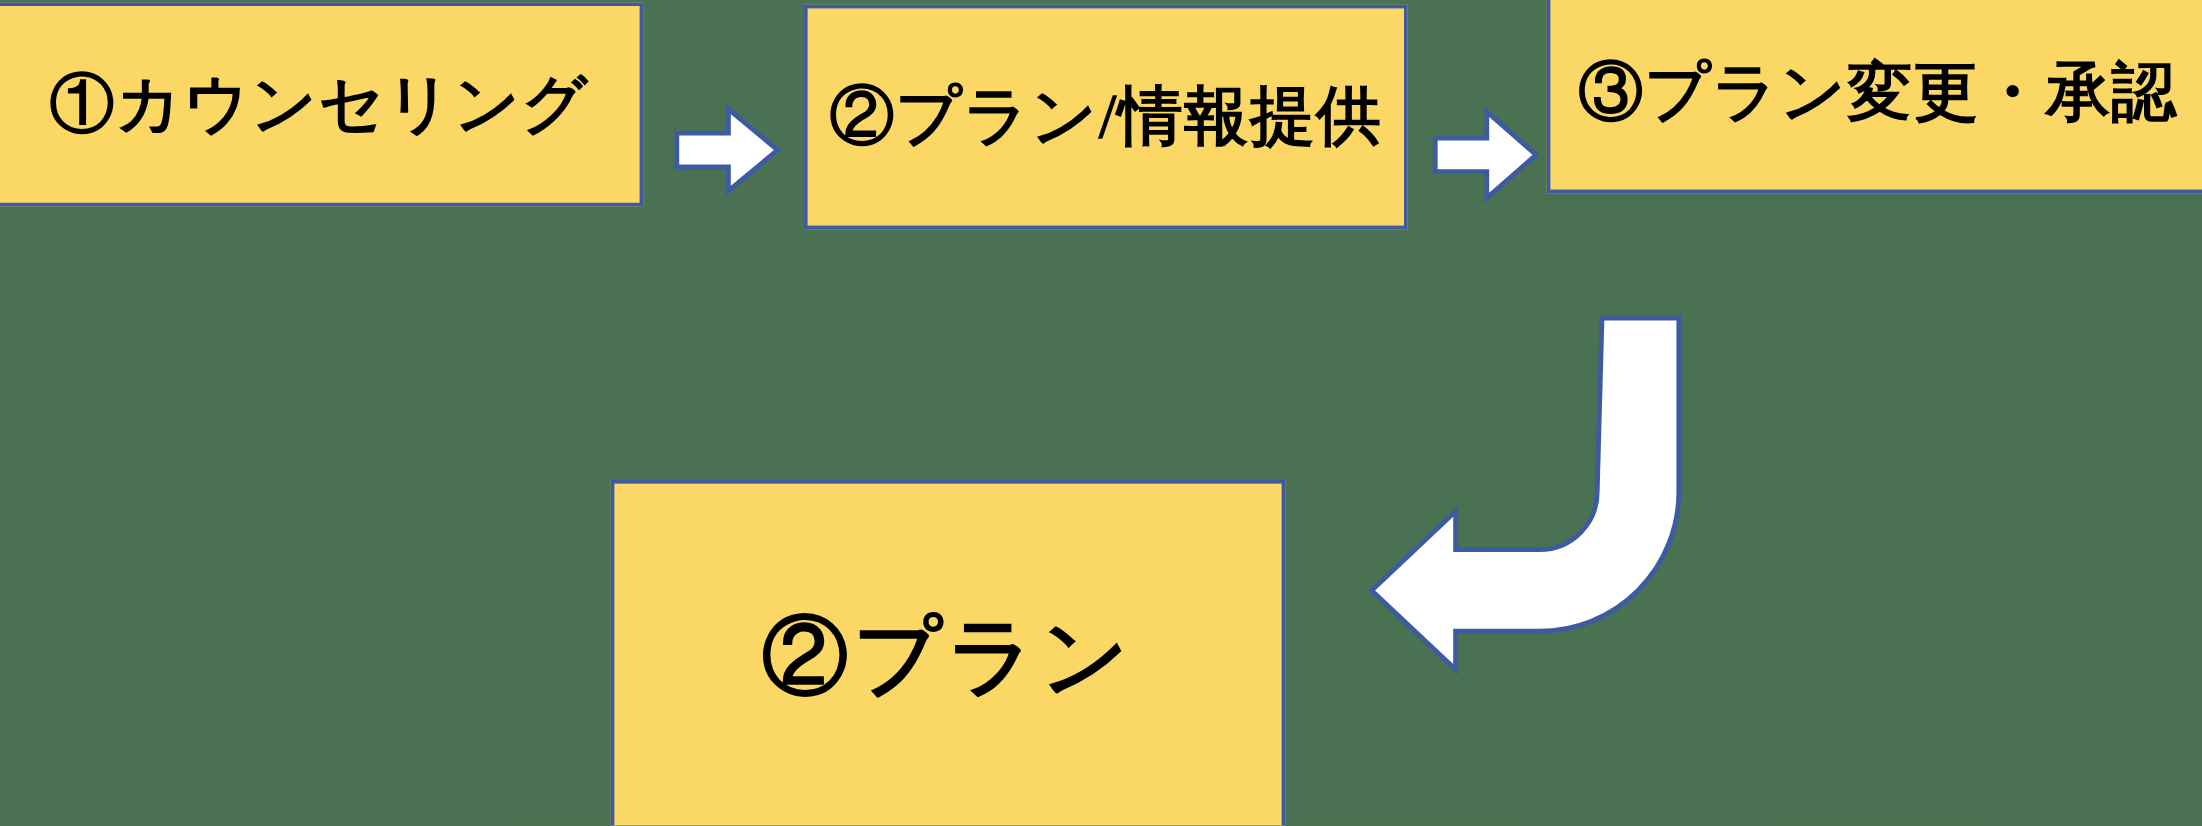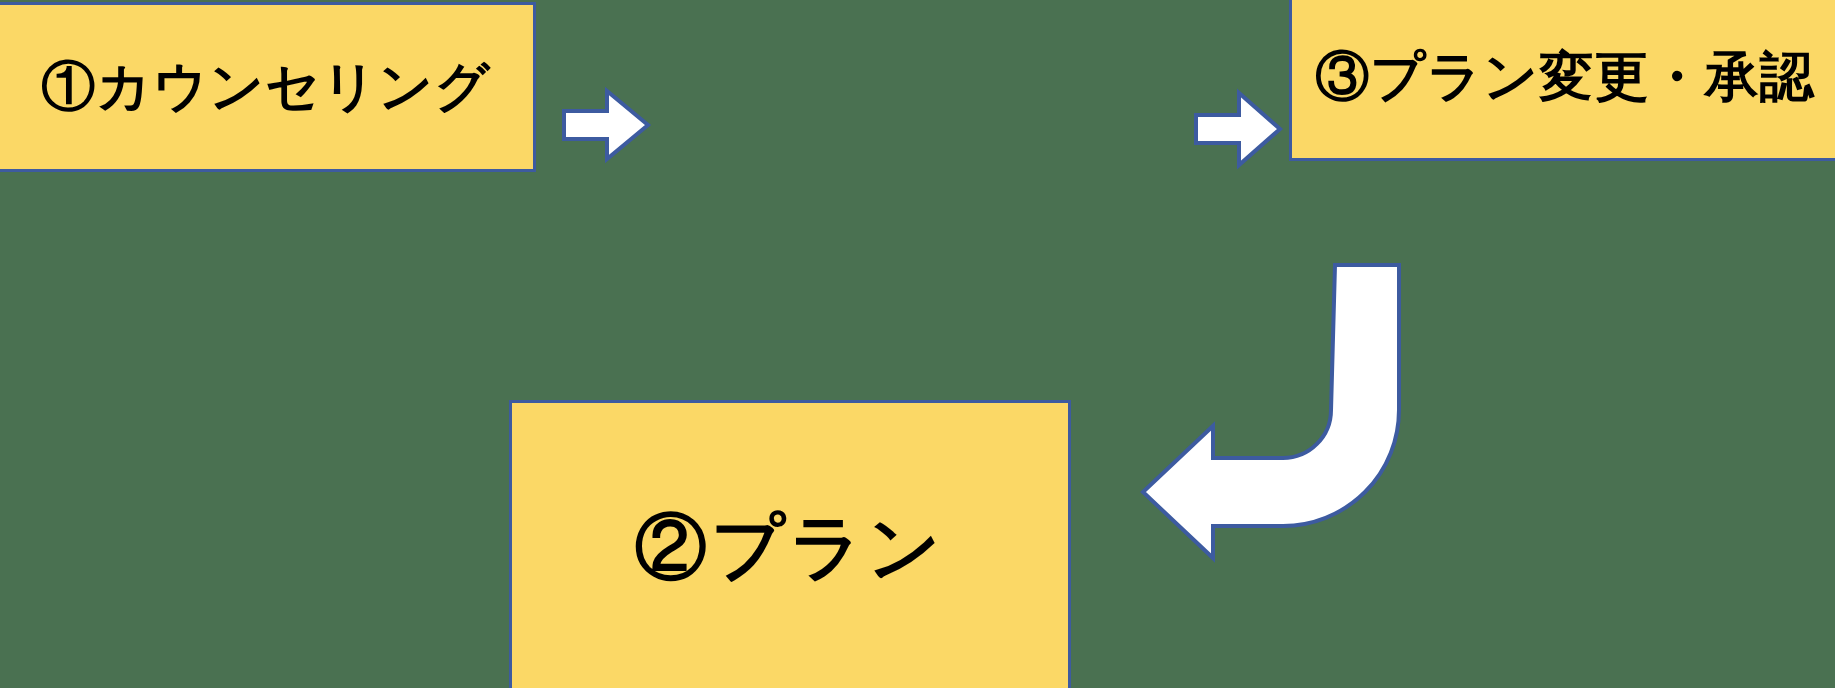--- a/index.html
+++ b/index.html
@@ -98,20 +98,23 @@
   <div class="node" id="node-1">
     <span>①カウンセリング</span>
   </div>
 
   <div class="arrow-straight" id="arrow-1">
     <svg viewBox="0 0 88 74" preserveAspectRatio="none">
       <path d="M 2 23 L 45 23 L 45 3 L 86 37 L 45 71 L 45 51 L 2 51 Z" fill="#ffffff" stroke="#3d5ba0" stroke-width="4" stroke-linejoin="miter"></path>
     </svg>
   </div>
 
+  <div class="node" id="node-2">
+    <span>②プラン/情報提供</span>
+  </div>
 
   <div class="arrow-straight" id="arrow-2">
     <svg viewBox="0 0 88 78" preserveAspectRatio="none">
       <path d="M 2 25 L 45 25 L 45 3 L 86 39 L 45 75 L 45 53 L 2 53 Z" fill="#ffffff" stroke="#3d5ba0" stroke-width="4" stroke-linejoin="miter"></path>
     </svg>
   </div>
 
   <div class="node" id="node-3">
     <span>③プラン変更・承認</span>
   </div>

